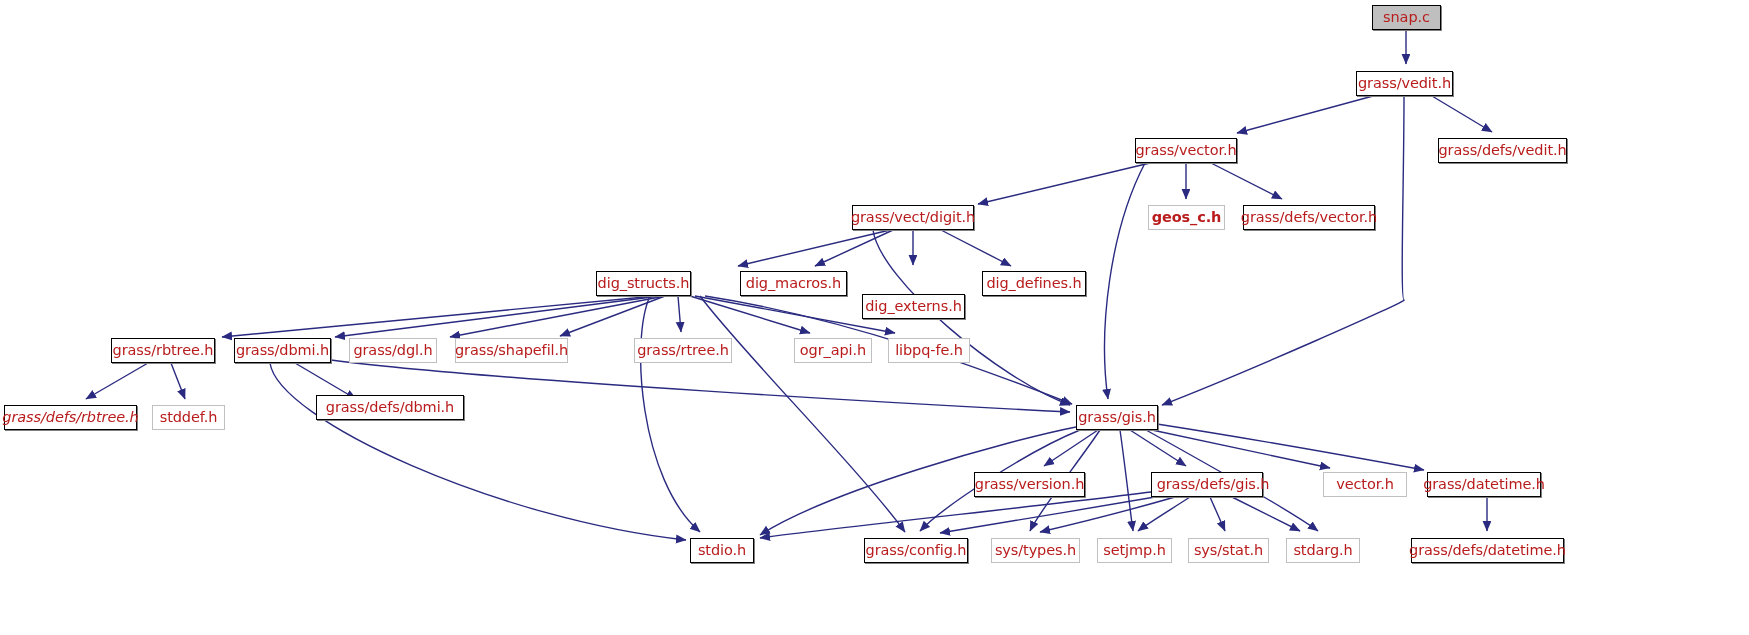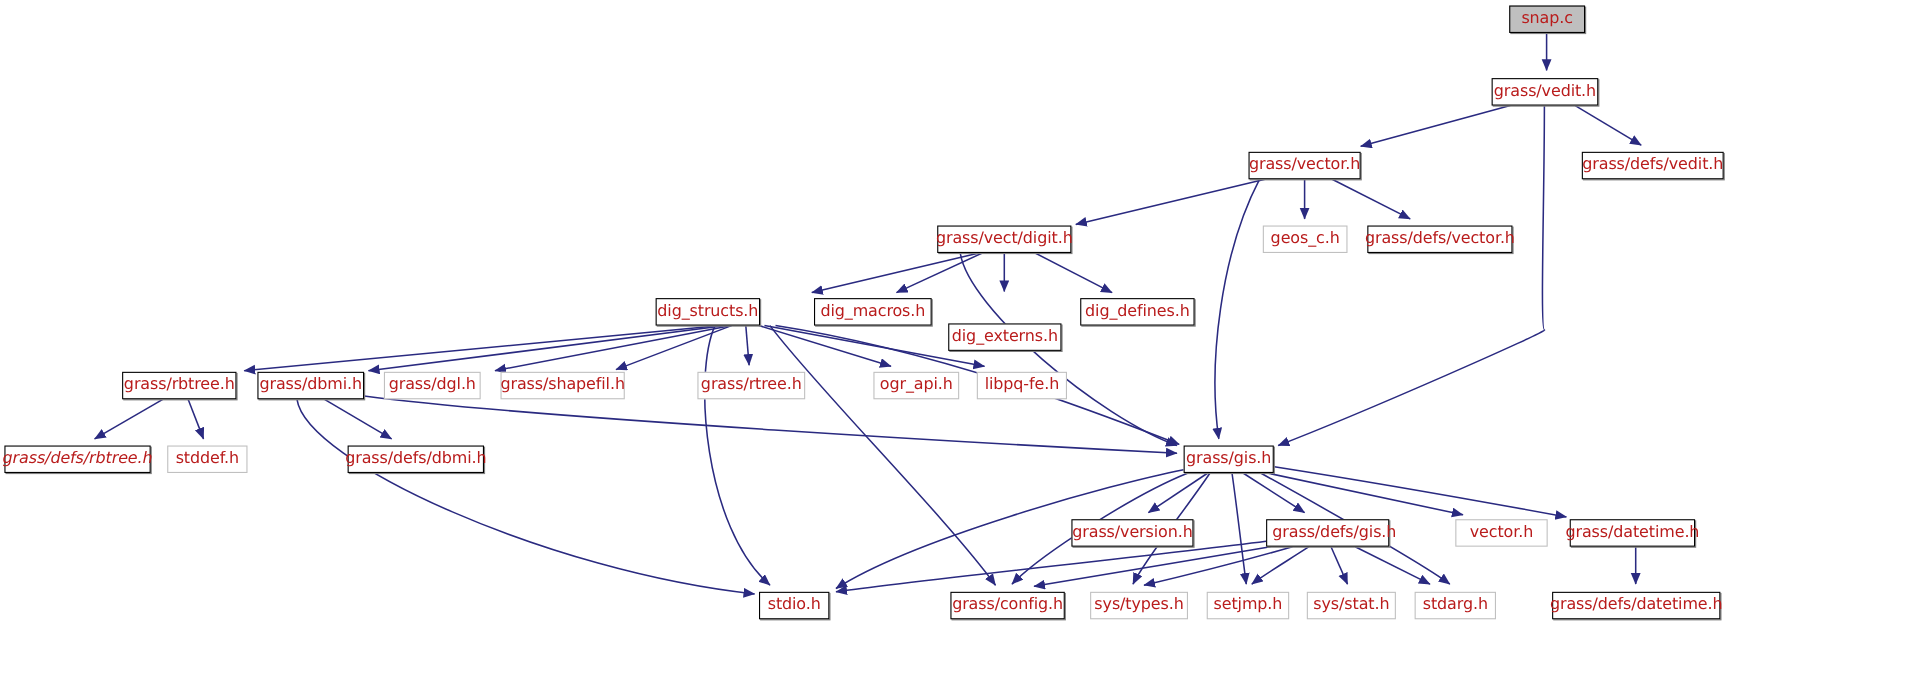--- a/index.html
+++ b/index.html
@@ -114,21 +114,21 @@
       </div>
       <div class="node included" style="left: 1356px; top: 71px; width: 97px;">
         <span class="node-label">grass/vedit.h</span>
       </div>
       <div class="node included" style="left: 1438px; top: 138px; width: 129px;">
         <span class="node-label">grass/defs/vedit.h</span>
       </div>
       <div class="node included" style="left: 1135px; top: 138px; width: 102px;">
         <span class="node-label">grass/vector.h</span>
       </div>
-      <div class="node light" style="left: 1148px; top: 205px; width: 77px;">
+      <div class="node light" style="left: 1148px; top: 205px; width: 77px; font-weight: bold;">
         <span class="node-label">geos_c.h</span>
       </div>
       <div class="node included" style="left: 1243px; top: 205px; width: 132px;">
         <span class="node-label">grass/defs/vector.h</span>
       </div>
       <div class="node included" style="left: 852px; top: 205px; width: 122px;">
         <span class="node-label">grass/vect/digit.h</span>
       </div>
       <div class="node included" style="left: 596px; top: 271px; width: 95px;">
         <span class="node-label">dig_structs.h</span>
@@ -162,21 +162,21 @@
       </div>
       <div class="node light" style="left: 888px; top: 338px; width: 82px;">
         <span class="node-label">libpq-fe.h</span>
       </div>
       <div class="node included" style="left: 4px; top: 405px; width: 133px; font-style: italic;">
         <span class="node-label">grass/defs/rbtree.h</span>
       </div>
       <div class="node light" style="left: 152px; top: 405px; width: 73px;">
         <span class="node-label">stddef.h</span>
       </div>
-      <div class="node included" style="left: 316px; top: 405px; width: 124px; text-align: center;">
+      <div class="node included" style="left: 316px; top: 395px; width: 148px; text-align: center;">
         <span class="node-label">grass/defs/dbmi.h</span>
       </div>
       <div class="node included" style="left: 1076px; top: 405px; width: 82px;">
         <span class="node-label">grass/gis.h</span>
       </div>
       <div class="node included" style="left: 974px; top: 472px; width: 111px;">
         <span class="node-label">grass/version.h</span>
       </div>
       <div class="node included" style="left: 1151px; top: 472px; width: 112px; padding-left: 12px;">
         <span class="node-label">grass/defs/gis.h</span>

